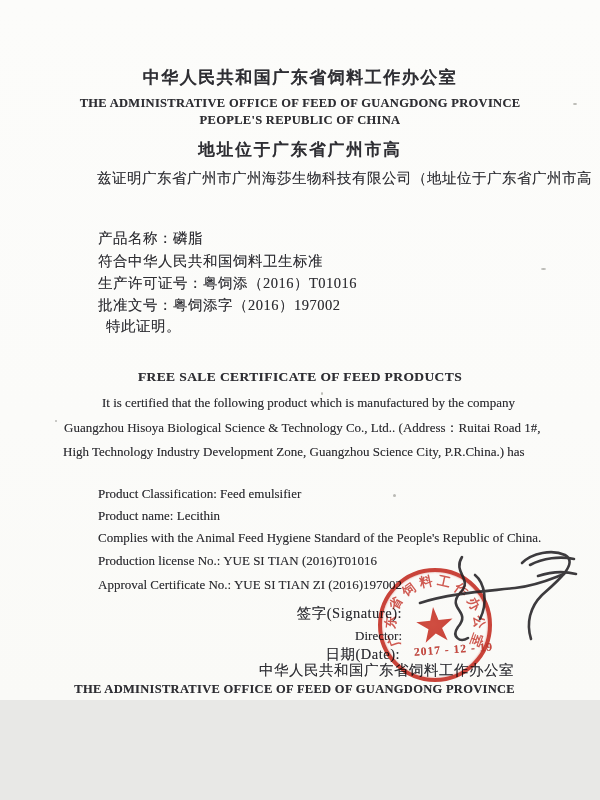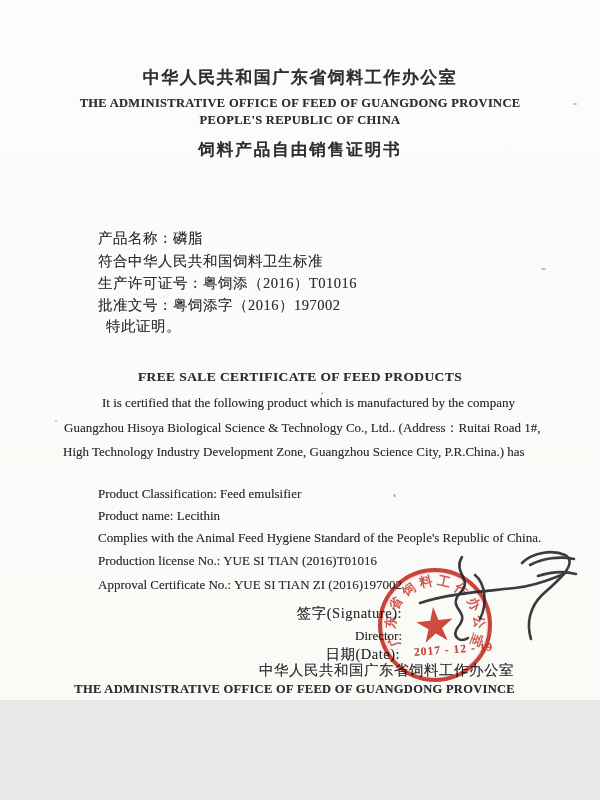--- a/index.html
+++ b/index.html
@@ -42,22 +42,23 @@
   .speck{position:absolute;background:#b9b9b4;border-radius:50%;}
 </style>
 </head>
 <body>
 
 <div class="page">
 
   <div class="line center cn-title" style="top:68px">中华人民共和国广东省饲料工作办公室</div>
   <div class="line center en-title" style="top:96px">THE ADMINISTRATIVE OFFICE OF FEED OF GUANGDONG PROVINCE</div>
   <div class="line center en-title" style="top:113px">PEOPLE'S REPUBLIC OF CHINA</div>
-  <div class="line center doc-title" style="top:140px">饲料产品自由销售证明书</div>
+  <div class="line center doc-title" style="top:140px">地址位于广东省广州市高</div>
 
+  <div class="line cn-body" style="left:97px;top:170px">兹证明广东省广州市广州海莎生物科技有限公司（地址位于广东省广州市高</div>
 
   <div class="line cn-body" style="left:98px;top:230px">产品名称：磷脂</div>
   <div class="line cn-body" style="left:98px;top:253px">符合中华人民共和国饲料卫生标准</div>
   <div class="line cn-body" style="left:98px;top:275px">生产许可证号：粤饲添（2016）T01016</div>
   <div class="line cn-body" style="left:98px;top:297px">批准文号：粤饲添字（2016）197002</div>
   <div class="line cn-body" style="left:106px;top:318px">特此证明。</div>
 
   <div class="line center en-head" style="top:369px">FREE SALE CERTIFICATE OF FEED PRODUCTS</div>
 
   <div class="line en-body" style="left:102px;top:395px">It is certified that the following product which is manufactured by the company</div>

